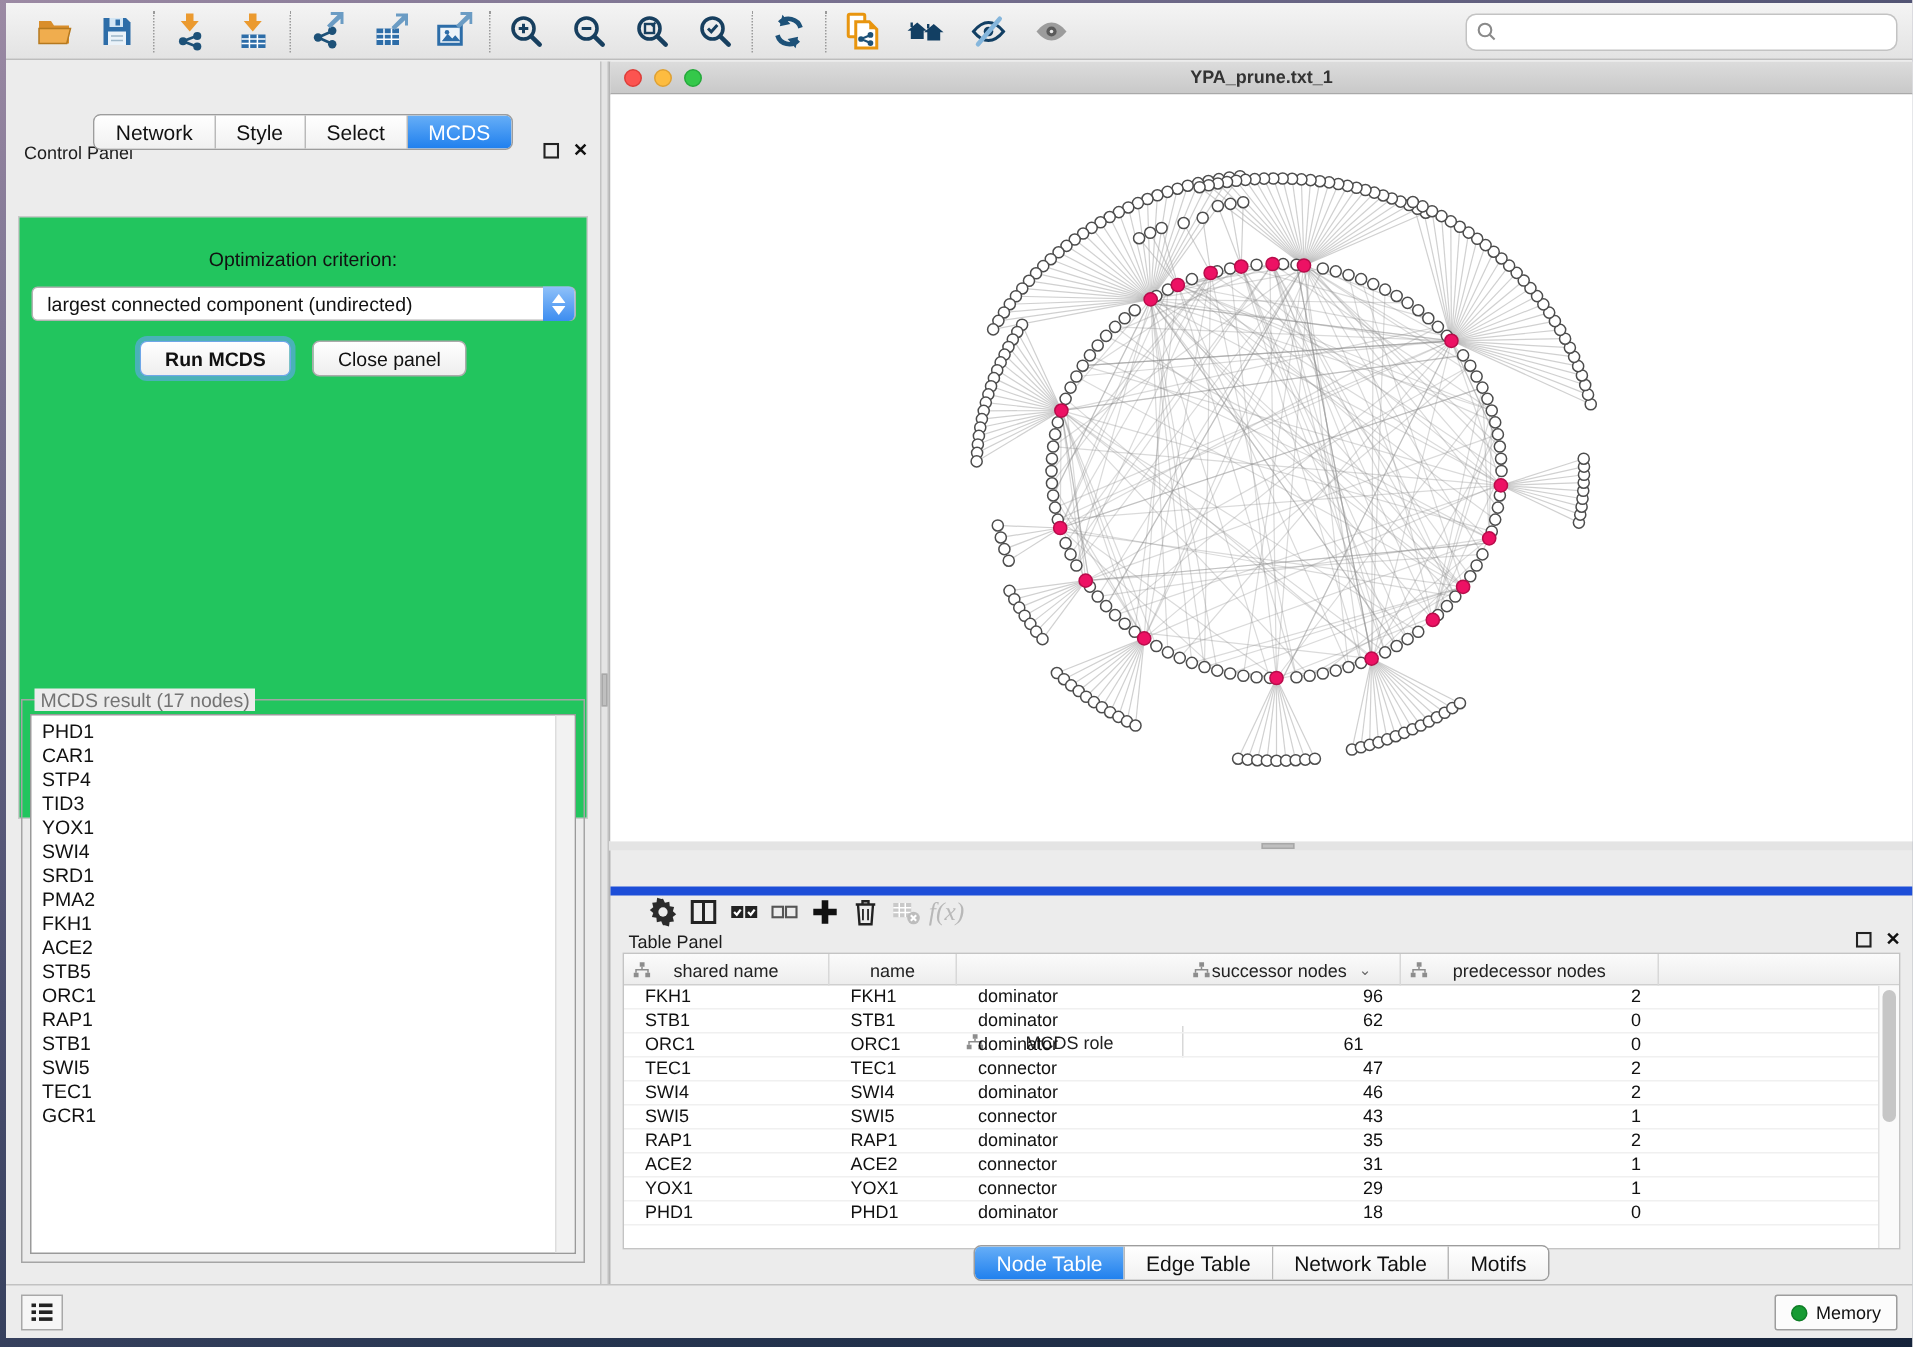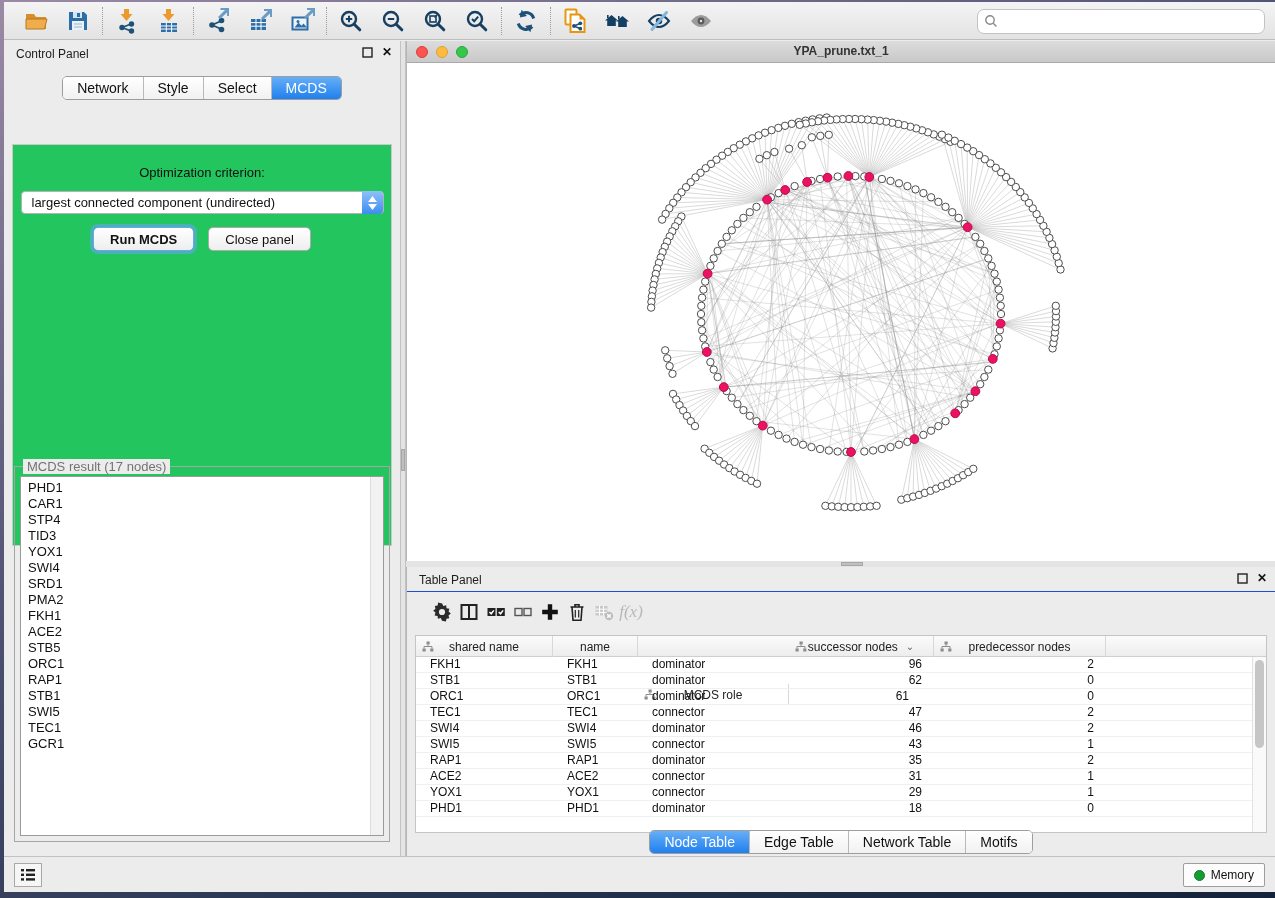--- a/index.html
+++ b/index.html
@@ -16,21 +16,21 @@
   .tb-sep { width:0; height:28px; border-left:1px dotted #9a9a9a; }
   .icon-btn { width:30px; height:30px; display:flex; align-items:center; justify-content:center; cursor:default; }
   .icon-btn svg { width:26px; height:26px; }
   #search-wrap { position:absolute; right:10px; top:7px; width:288px; height:25px; }
   #search-input { width:100%; height:100%; border:1px solid #c3c3c3; border-radius:7px;
     background:#fff; padding-left:26px; font-size:12px; outline:none; }
   #search-icon { position:absolute; left:7px; top:5px; width:14px; height:14px; }
 
   
   #control-panel { position:absolute; left:0; top:39px; width:396px; bottom:36px; background:#ececec; }
-  .panel-header { position:relative; height:24px; }
+  .panel-header { position:relative; height:24px;margin-top:48px; }
   .panel-title { position:absolute; left:12px; top:6px; font-size:12px; color:#1c1c1c; }
   .panel-ctrls { position:absolute; right:8px; top:5px; display:flex; gap:9px; align-items:center; }
   .float-btn svg { display:block; }
   .close-btn { font-size:12px; font-weight:bold; color:#111; line-height:12px; }
 
   #cp-tabs { position:absolute; left:0; right:0; top:35px; display:flex; justify-content:center; }
   .seg-tabs { display:flex; border:1px solid #9d9d9d; border-radius:5px; overflow:hidden; background:#fff; }
   .seg-tab { font-size:14px; color:#111; padding:3px 14px; background:linear-gradient(#ffffff,#f1f1f1);
     border-right:1px solid #b9b9b9; }
   .seg-tab:last-child { border-right:none; }
@@ -73,22 +73,22 @@
   .tl { width:12px; height:12px; border-radius:50%; }
   .tl.red { background:#fc5450; border:1px solid #dd3e39; }
   .tl.yellow { background:#fdbc40; border:1px solid #dfa133; }
   .tl.green { background:#34c84a; border:1px solid #25a93b; }
   #net-title { text-align:center; font-size:12px; font-weight:bold; color:#333; line-height:21px; }
   #net-canvas { position:absolute; left:0; right:0; top:22px; bottom:0; background:#fff; }
 
   
   #table-panel { position:absolute; left:402px; right:0; top:565px; bottom:36px; background:#ececec;
     border-left:1px solid #b5b5b5; }
-  #tbl-toolbar { position:absolute; left:0; right:0; top:24px; height:40px; display:flex; align-items:center;
-    gap:5px; padding-left:24px; border-top:1px solid #1d4ed8; }
+  #tbl-toolbar { position:absolute; left:0; right:0; top:24px; height:40px; display:flex; 
+    gap:5px; padding-left:24px; border-top:6px solid #1d4ed8; }
   .tt-icon { display:flex; align-items:center; justify-content:center; width:22px; height:22px; }
   #fx-icon { font-family:"Liberation Serif",serif; font-style:italic; font-size:17px; color:#b8b8b8; }
 
   #tbl-wrap { position:absolute; left:8px; right:8px; top:68px; height:198px; background:#fff;
     border:1px solid #c4c4c4; overflow:hidden; }
   #tbl-header { position:relative; height:21px; background:linear-gradient(#fbfbfb,#ededed);
     border-bottom:1px solid #cfcfcf; }
   .hcell { position:absolute; top:0; height:21px; border-right:1px solid #d8d8d8; display:flex;
     align-items:center; justify-content:center; font-size:12px; color:#222; gap:5px; }
   .hcell .tree-ic { position:absolute; left:6px; top:5px; }

